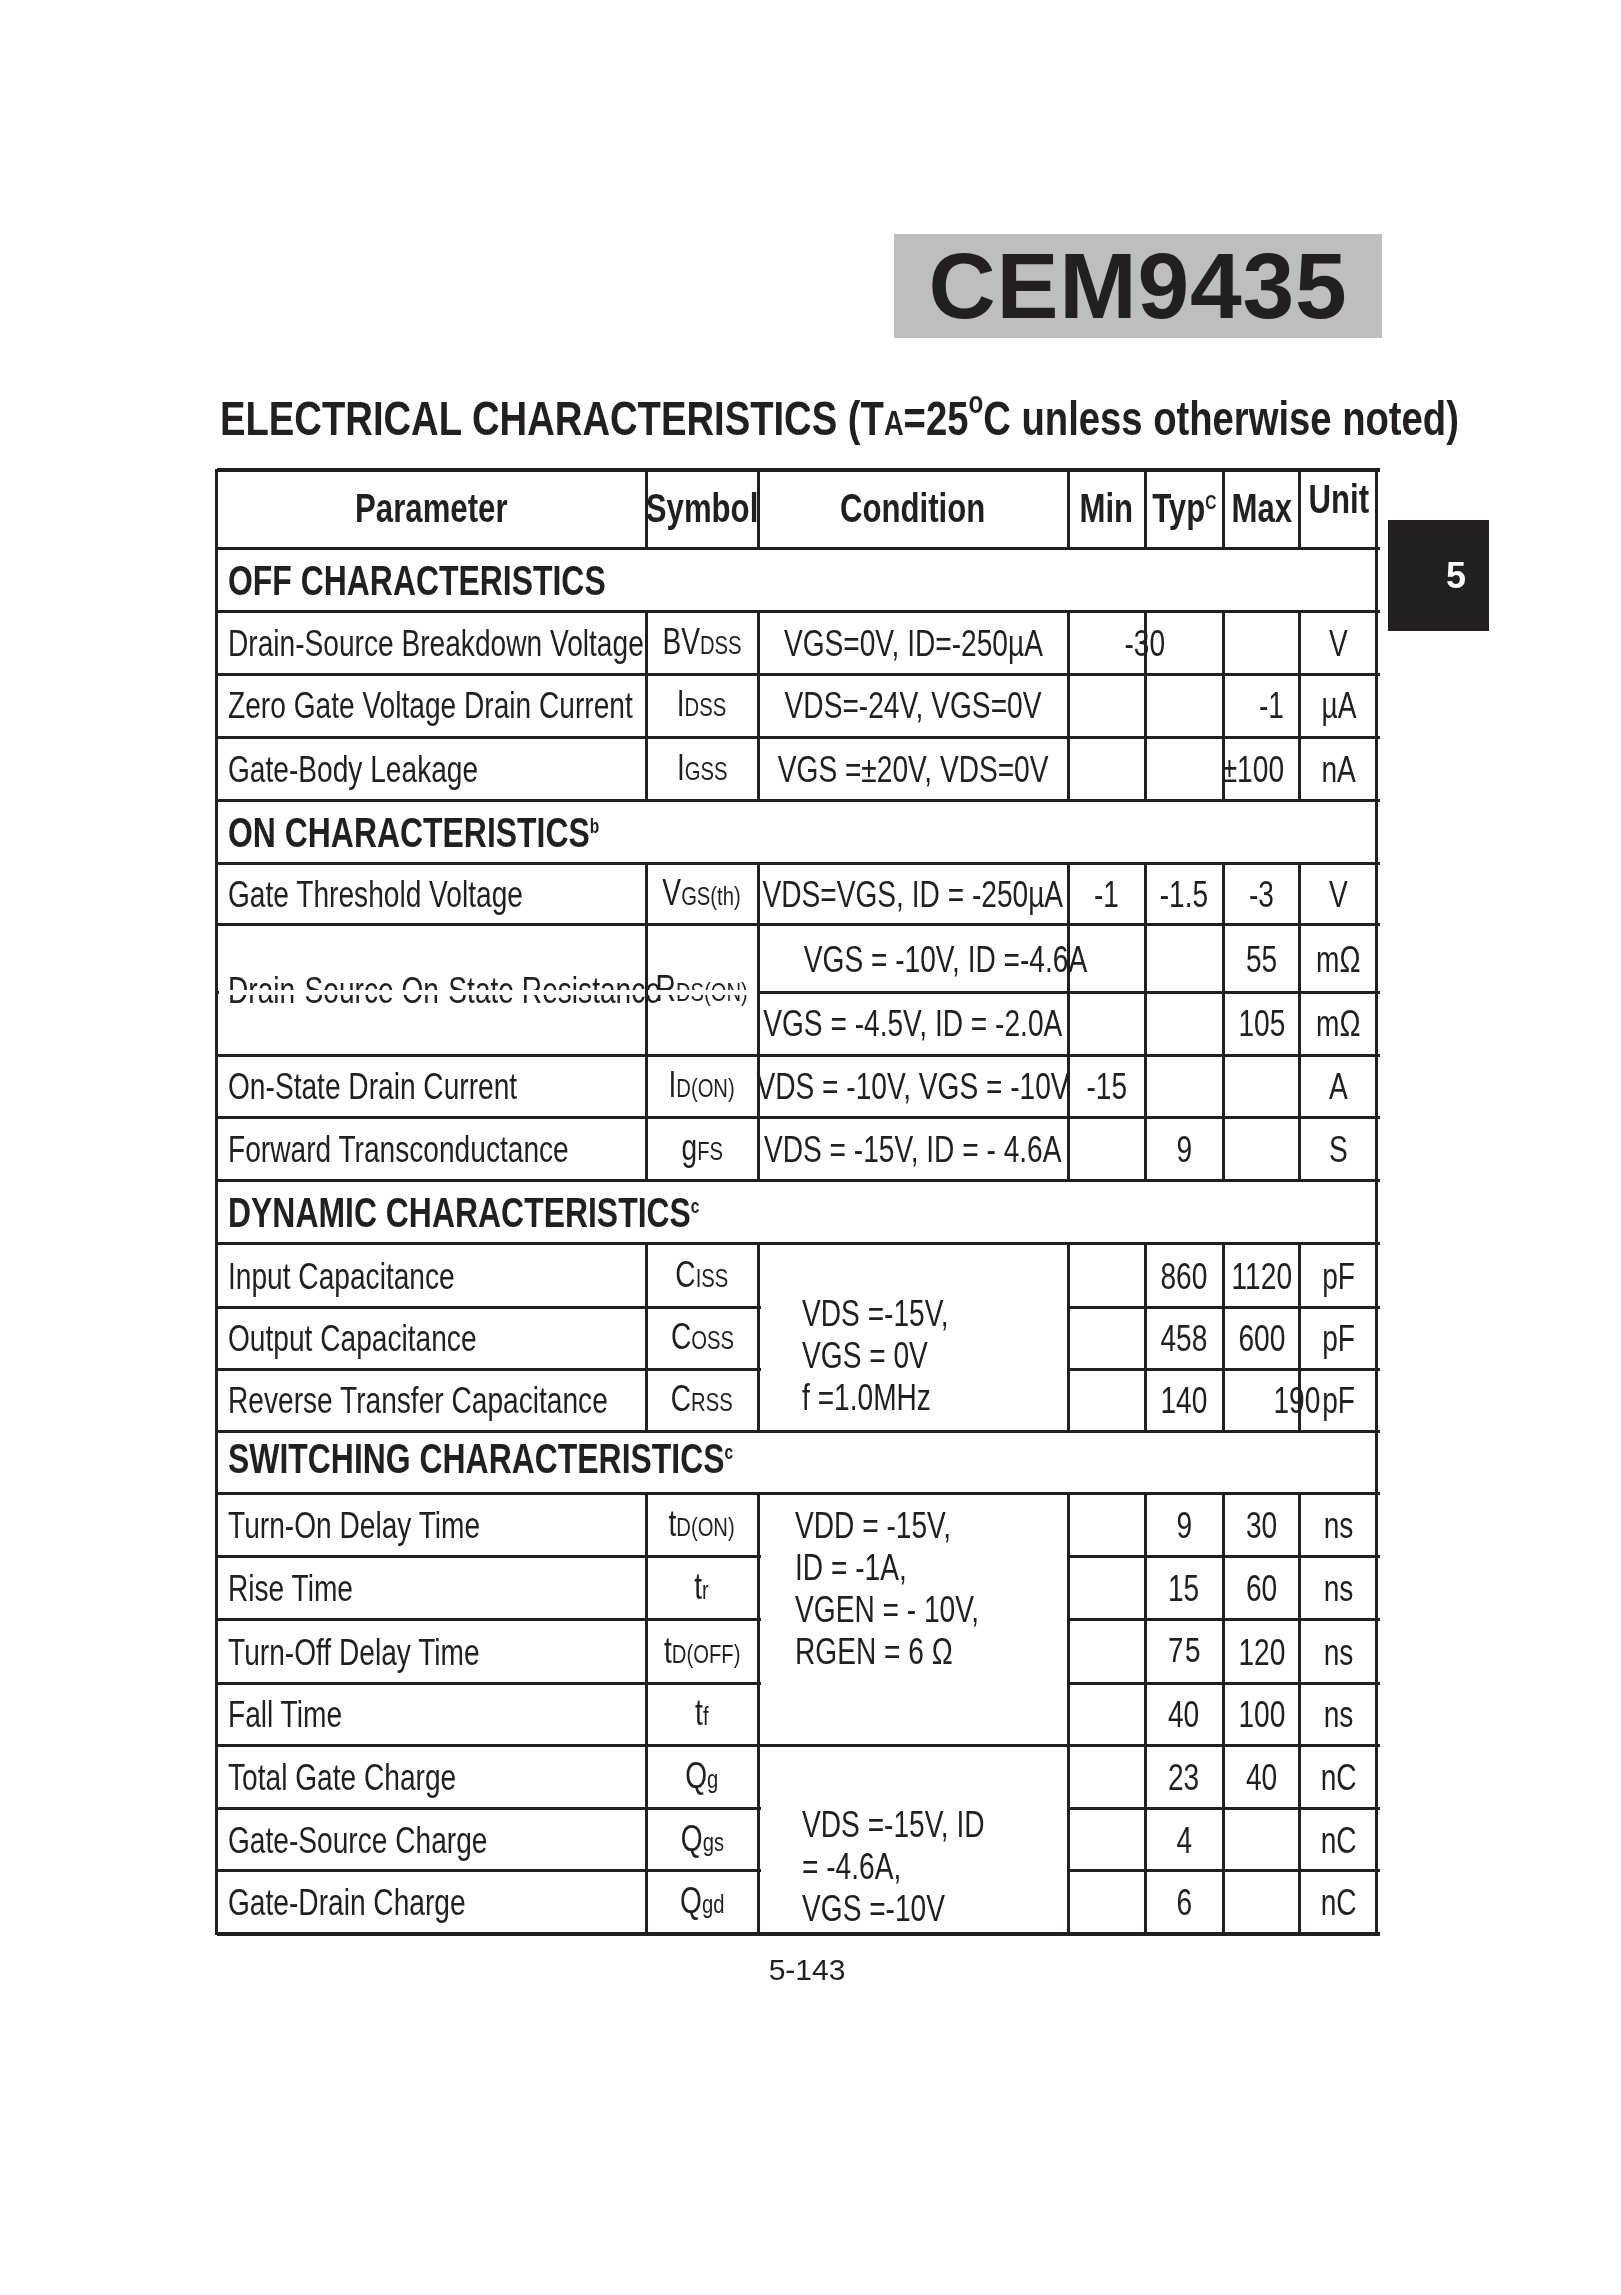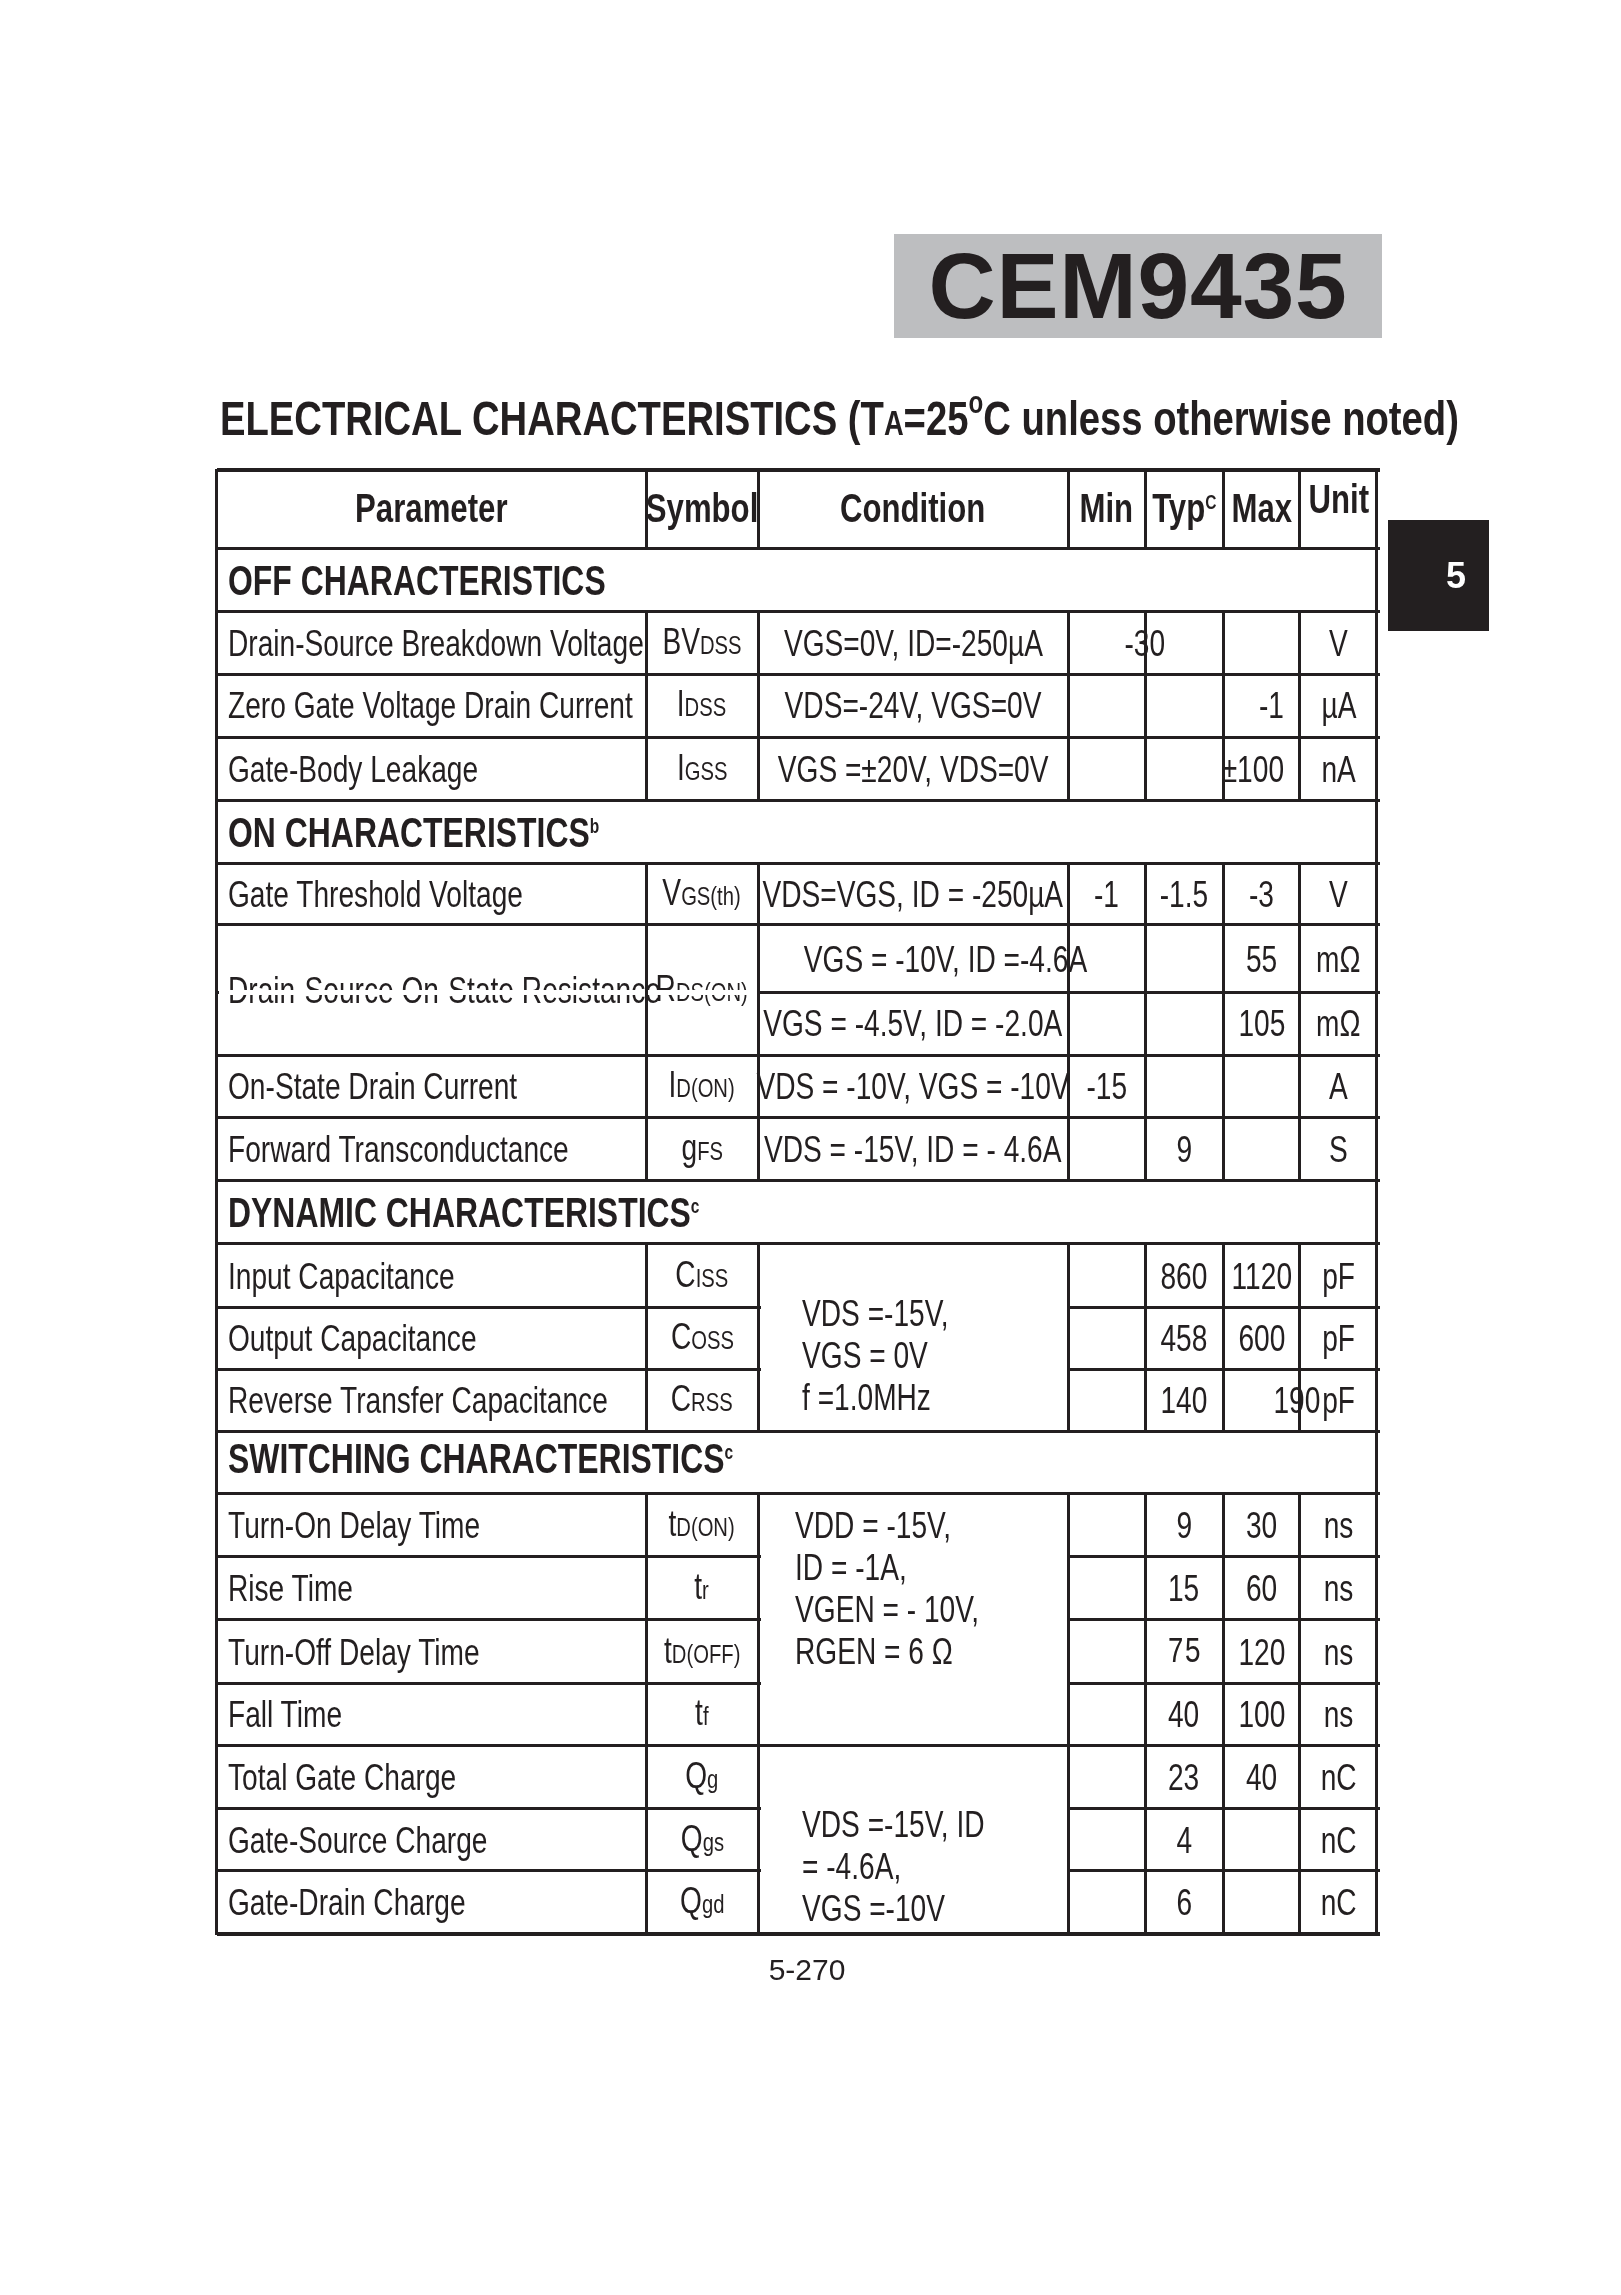--- a/index.html
+++ b/index.html
@@ -572,14 +572,14 @@
 VGEN = - 10V,
 RGEN = 6 Ω</span>
     </div>
     <div style="position: absolute; left: 761px; top: 1748px; width: 306px; height: 184px; background: rgb(255, 255, 255);"></div>
     <div class="cell l multi" style="left: 758px; top: 1746px; width: 310px; height: 188px; padding-left: 44px; align-items: flex-start; padding-top: 58px;">
       <span class="t">VDS =-15V, ID = -4.6A,
 VGS =-10V</span>
     </div>
   </div>
 
-<div class="page-num"><span>5-270</span></div>
+<div class="page-num"><span>5-143</span></div>
 
 
 </body></html>

